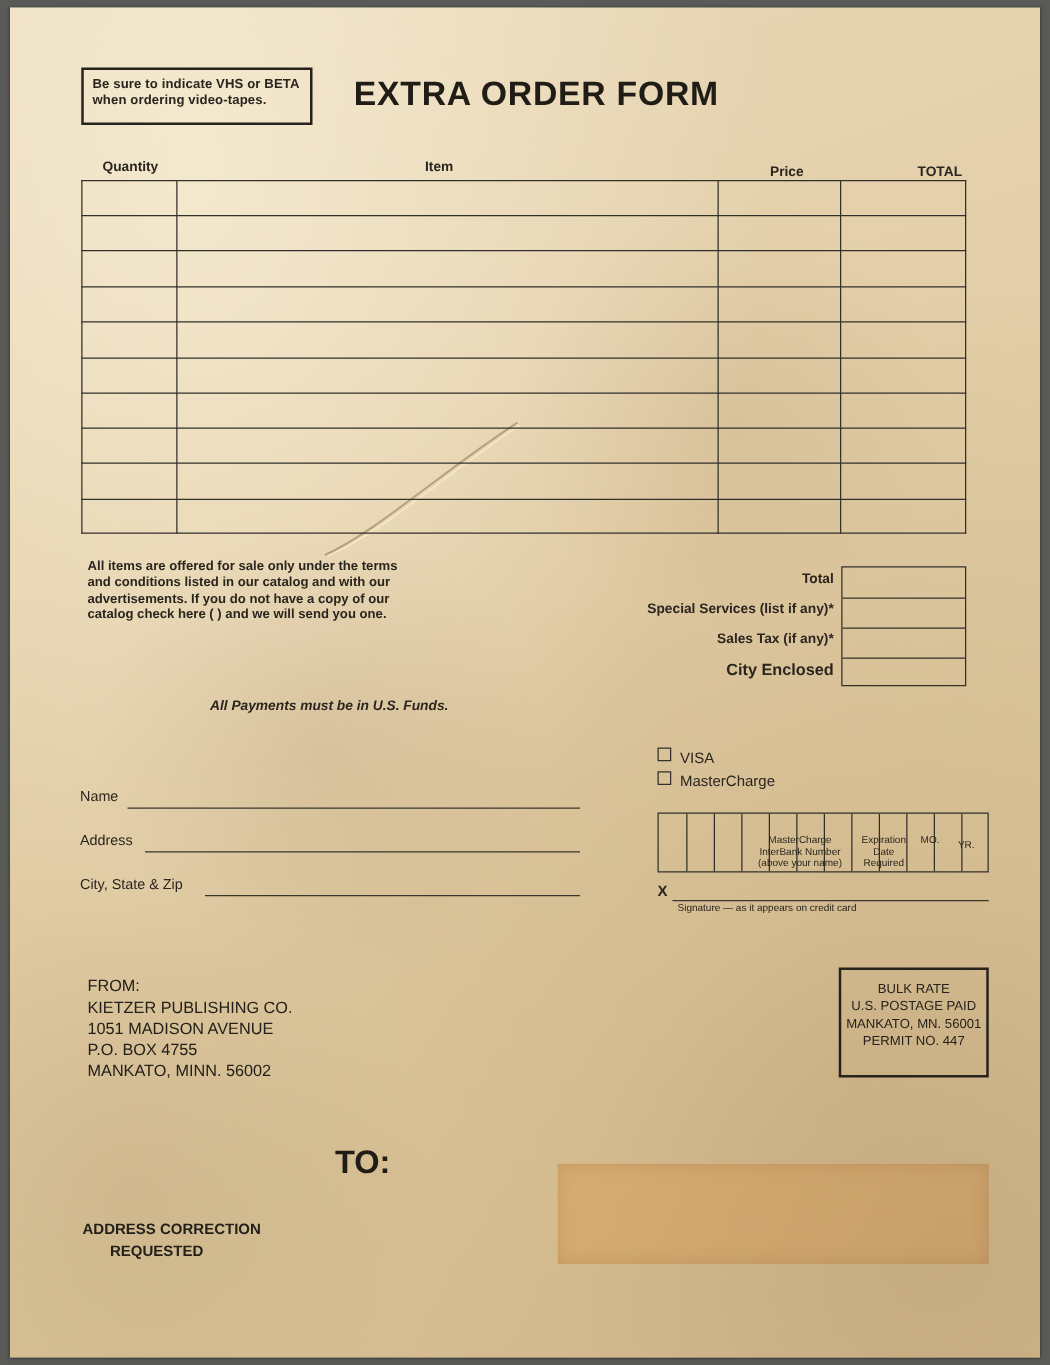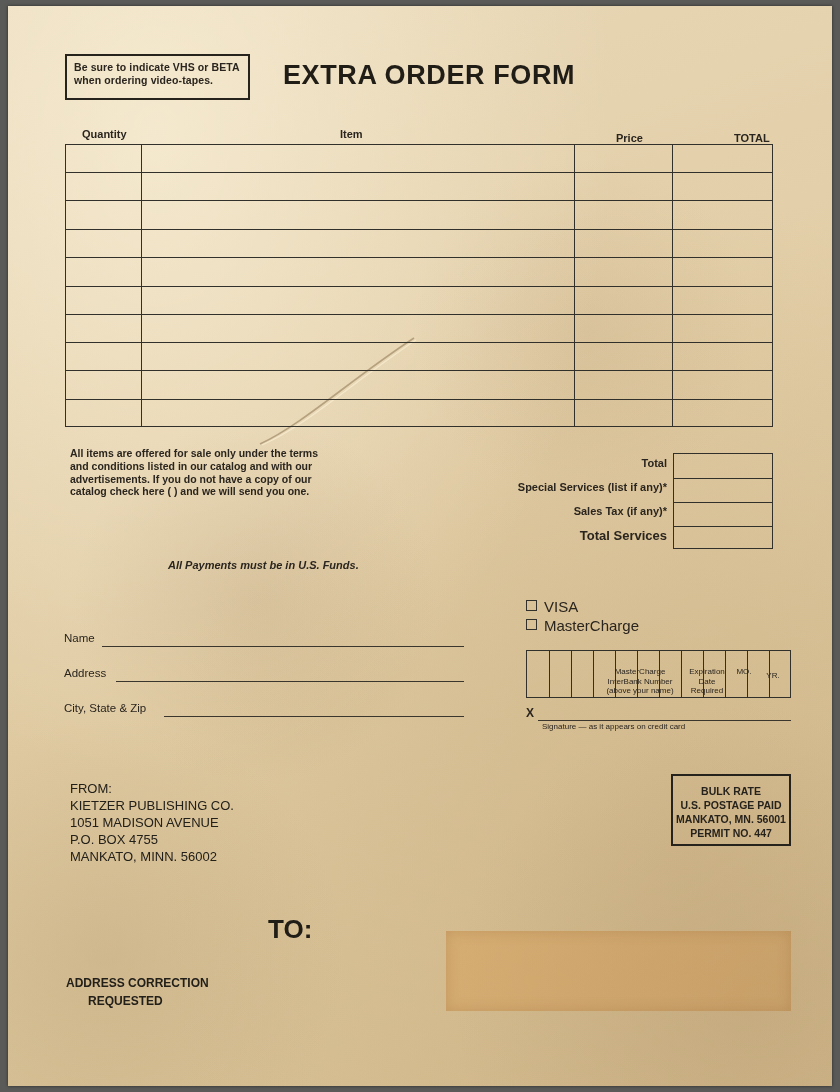--- a/index.html
+++ b/index.html
@@ -180,21 +180,21 @@
   .addr-rule {
     position: absolute;
     height: 1px;
     background: #3a362e;
     top: 14px;
   }
 
   
   .cc-opt {
     position: absolute;
-    font-size: 15px;
+    font-size: 12px;
     color: #2a251e;
   }
   .cc-box {
     display: inline-block;
     width: 9px;
     height: 9px;
     border: 1px solid #32302a;
     margin-right: 7px;
     vertical-align: 1px;
   }
@@ -252,26 +252,26 @@
     top: 774px;
     font-size: 13px;
     line-height: 17px;
     color: #23201a;
   }
   #postage {
     position: absolute;
     left: 663px;
     top: 768px;
     width: 120px;
-    height: 72px;
+    height: 88px;
     border: 2px solid #26221c;
     box-sizing: border-box;
     text-align: center;
     font-size: 10.5px;
-    font-weight: bold;
+    font-weight: normal;
     line-height: 14px;
     padding-top: 8px;
     color: #26221c;
   }
   #to-label {
     position: absolute;
     left: 260px;
     top: 908px;
     font-size: 26px;
     font-weight: bold;
@@ -343,21 +343,21 @@
       <div class="total-row">
           <span class="total-label">Total</span>
         </div>
       <div class="total-row">
           <span class="total-label">Special Services (list if any)*</span>
         </div>
       <div class="total-row">
           <span class="total-label">Sales Tax (if any)*</span>
         </div>
       <div class="total-row">
-          <span class="total-label big">Total Services</span>
+          <span class="total-label big">City Enclosed</span>
         </div>
     </div>
 
     <div id="totals-box">
       <div class="tline" style="top:24px;"></div>
       <div class="tline" style="top:48px;"></div>
       <div class="tline" style="top:72px;"></div>
     </div>
 
     <div class="addr-field" style="left:56px; top:626px; width:400px;">

